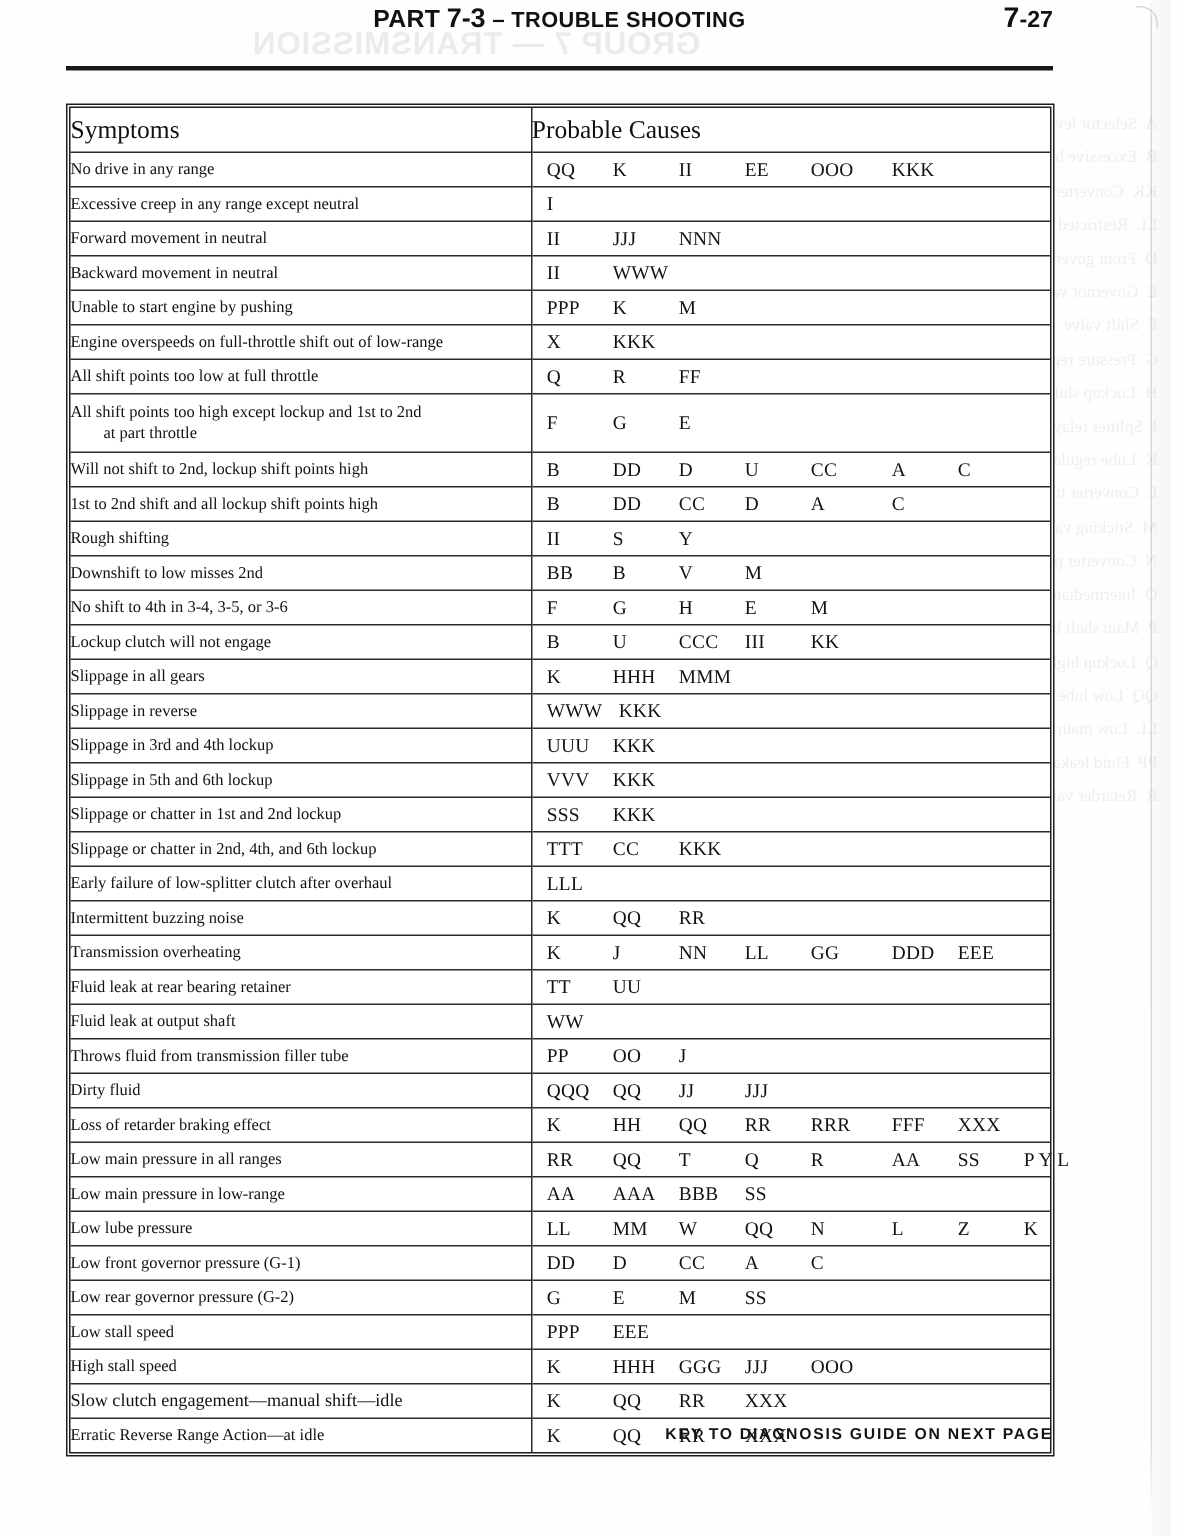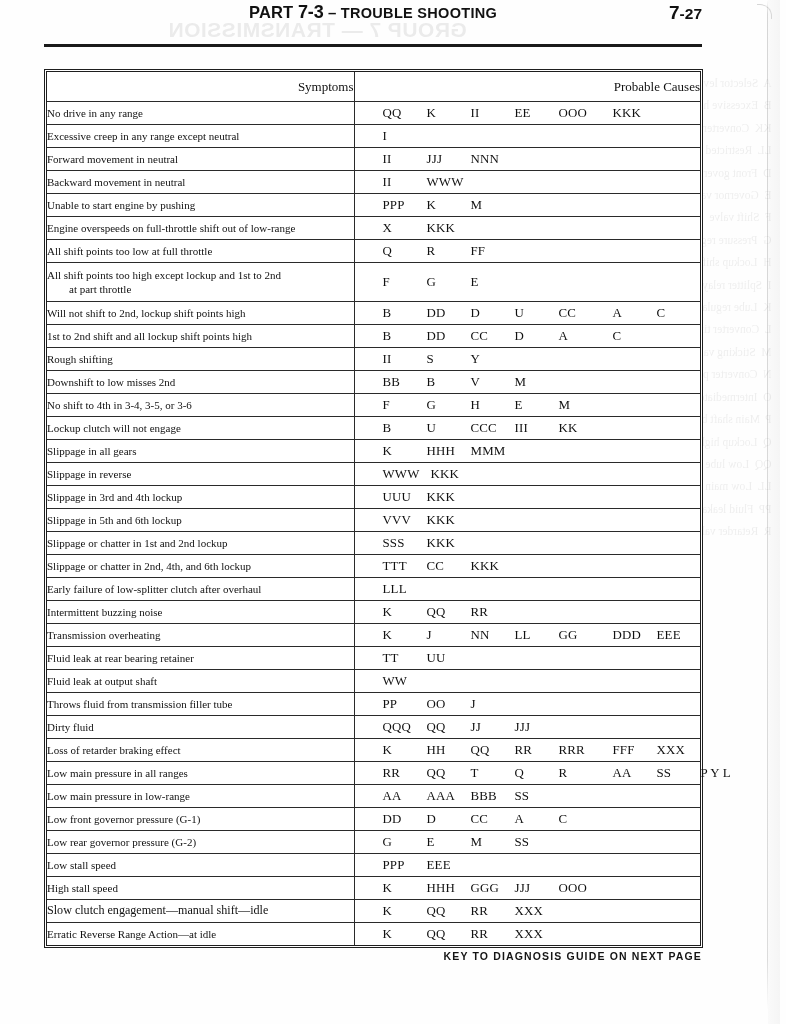--- a/index.html
+++ b/index.html
@@ -139,23 +139,23 @@
     border-bottom: 1px solid #2a2a2a;
     padding: 0;
     vertical-align: middle;
   }
   table.guide th.sym-h, table.guide td.sym {
     border-right: 1.4px solid #2a2a2a;
   }
   table.guide tr:last-child td { border-bottom: none; }
 
   th.sym-h, th.cause-h {
-    text-align: right;
+    text-align: left;
     font-weight: normal;
-    font-size: 13px;
+    font-size: 17px;
     height: 29px;
     border-bottom: 1.5px solid #1e1e1e;
   }
 
   td.sym {
     font-size: 11px;
     padding: 4px 6px 4px 10px;
     line-height: 1.28;
     height: 22px;
   }
@@ -164,21 +164,21 @@
   td.sym.small { font-size: 12.1px; }
 
   td.cause {
     padding: 0;
     height: 22px;
   }
   .cause-grid {
     display: grid;
     grid-template-columns: 44px 44px 44px 44px 54px 44px 44px 28px;
     align-items: center;
-    padding-left: 28px;
+    padding-left: 10px;
     font-size: 12.9px;
     letter-spacing: .2px;
     white-space: nowrap;
   }
   .cause-grid span { display: block; }
 
   
   .footnote {
     position: absolute;
     right: 84px; top: 950px;
@@ -557,20 +557,35 @@
               <td class="cause">
                 <div class="cause-grid">
                   <span>AA</span>
                   <span>AAA</span>
                   <span>BBB</span>
                   <span>SS</span>
                 </div>
               </td>
             </tr>
             <tr>
+              <td class="sym"><span>Low lube pressure</span></td>
+              <td class="cause">
+                <div class="cause-grid">
+                  <span>LL</span>
+                  <span>MM</span>
+                  <span>W</span>
+                  <span>QQ</span>
+                  <span>N</span>
+                  <span>L</span>
+                  <span>Z</span>
+                  <span>K</span>
+                </div>
+              </td>
+            </tr>
+            <tr>
               <td class="sym"><span>Low front governor pressure (G-1)</span></td>
               <td class="cause">
                 <div class="cause-grid">
                   <span>DD</span>
                   <span>D</span>
                   <span>CC</span>
                   <span>A</span>
                   <span>C</span>
                 </div>
               </td>

